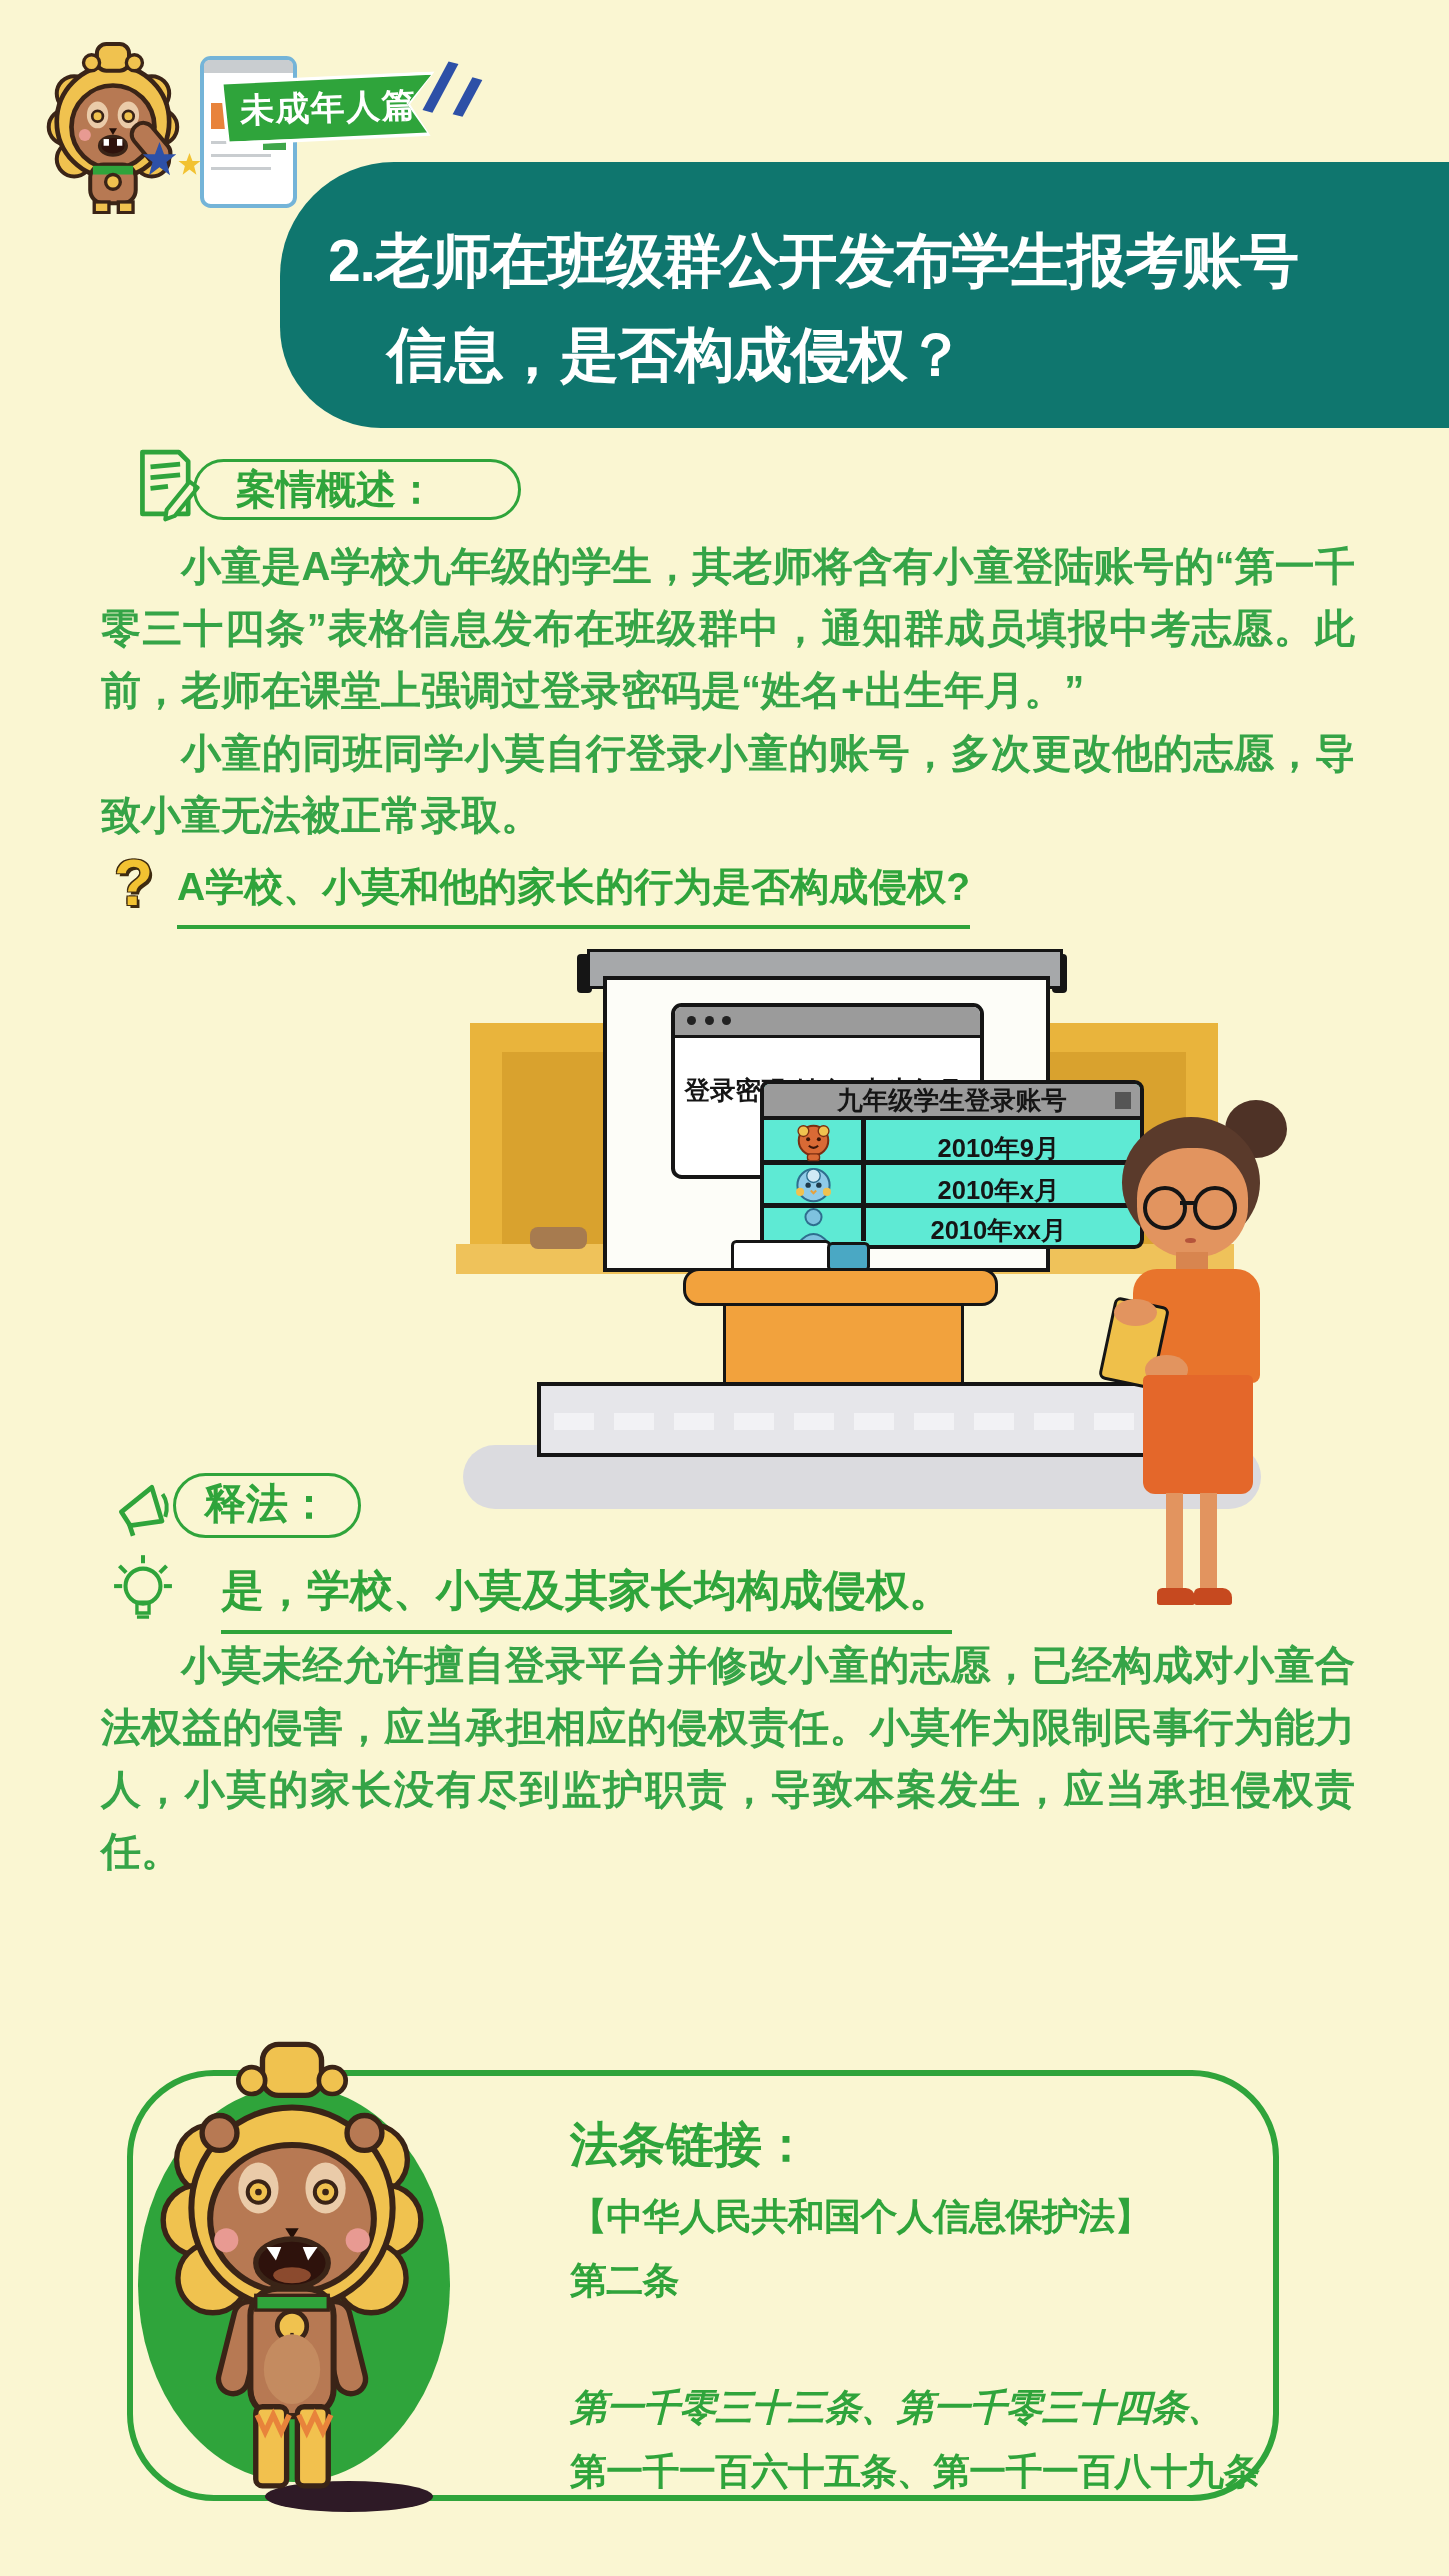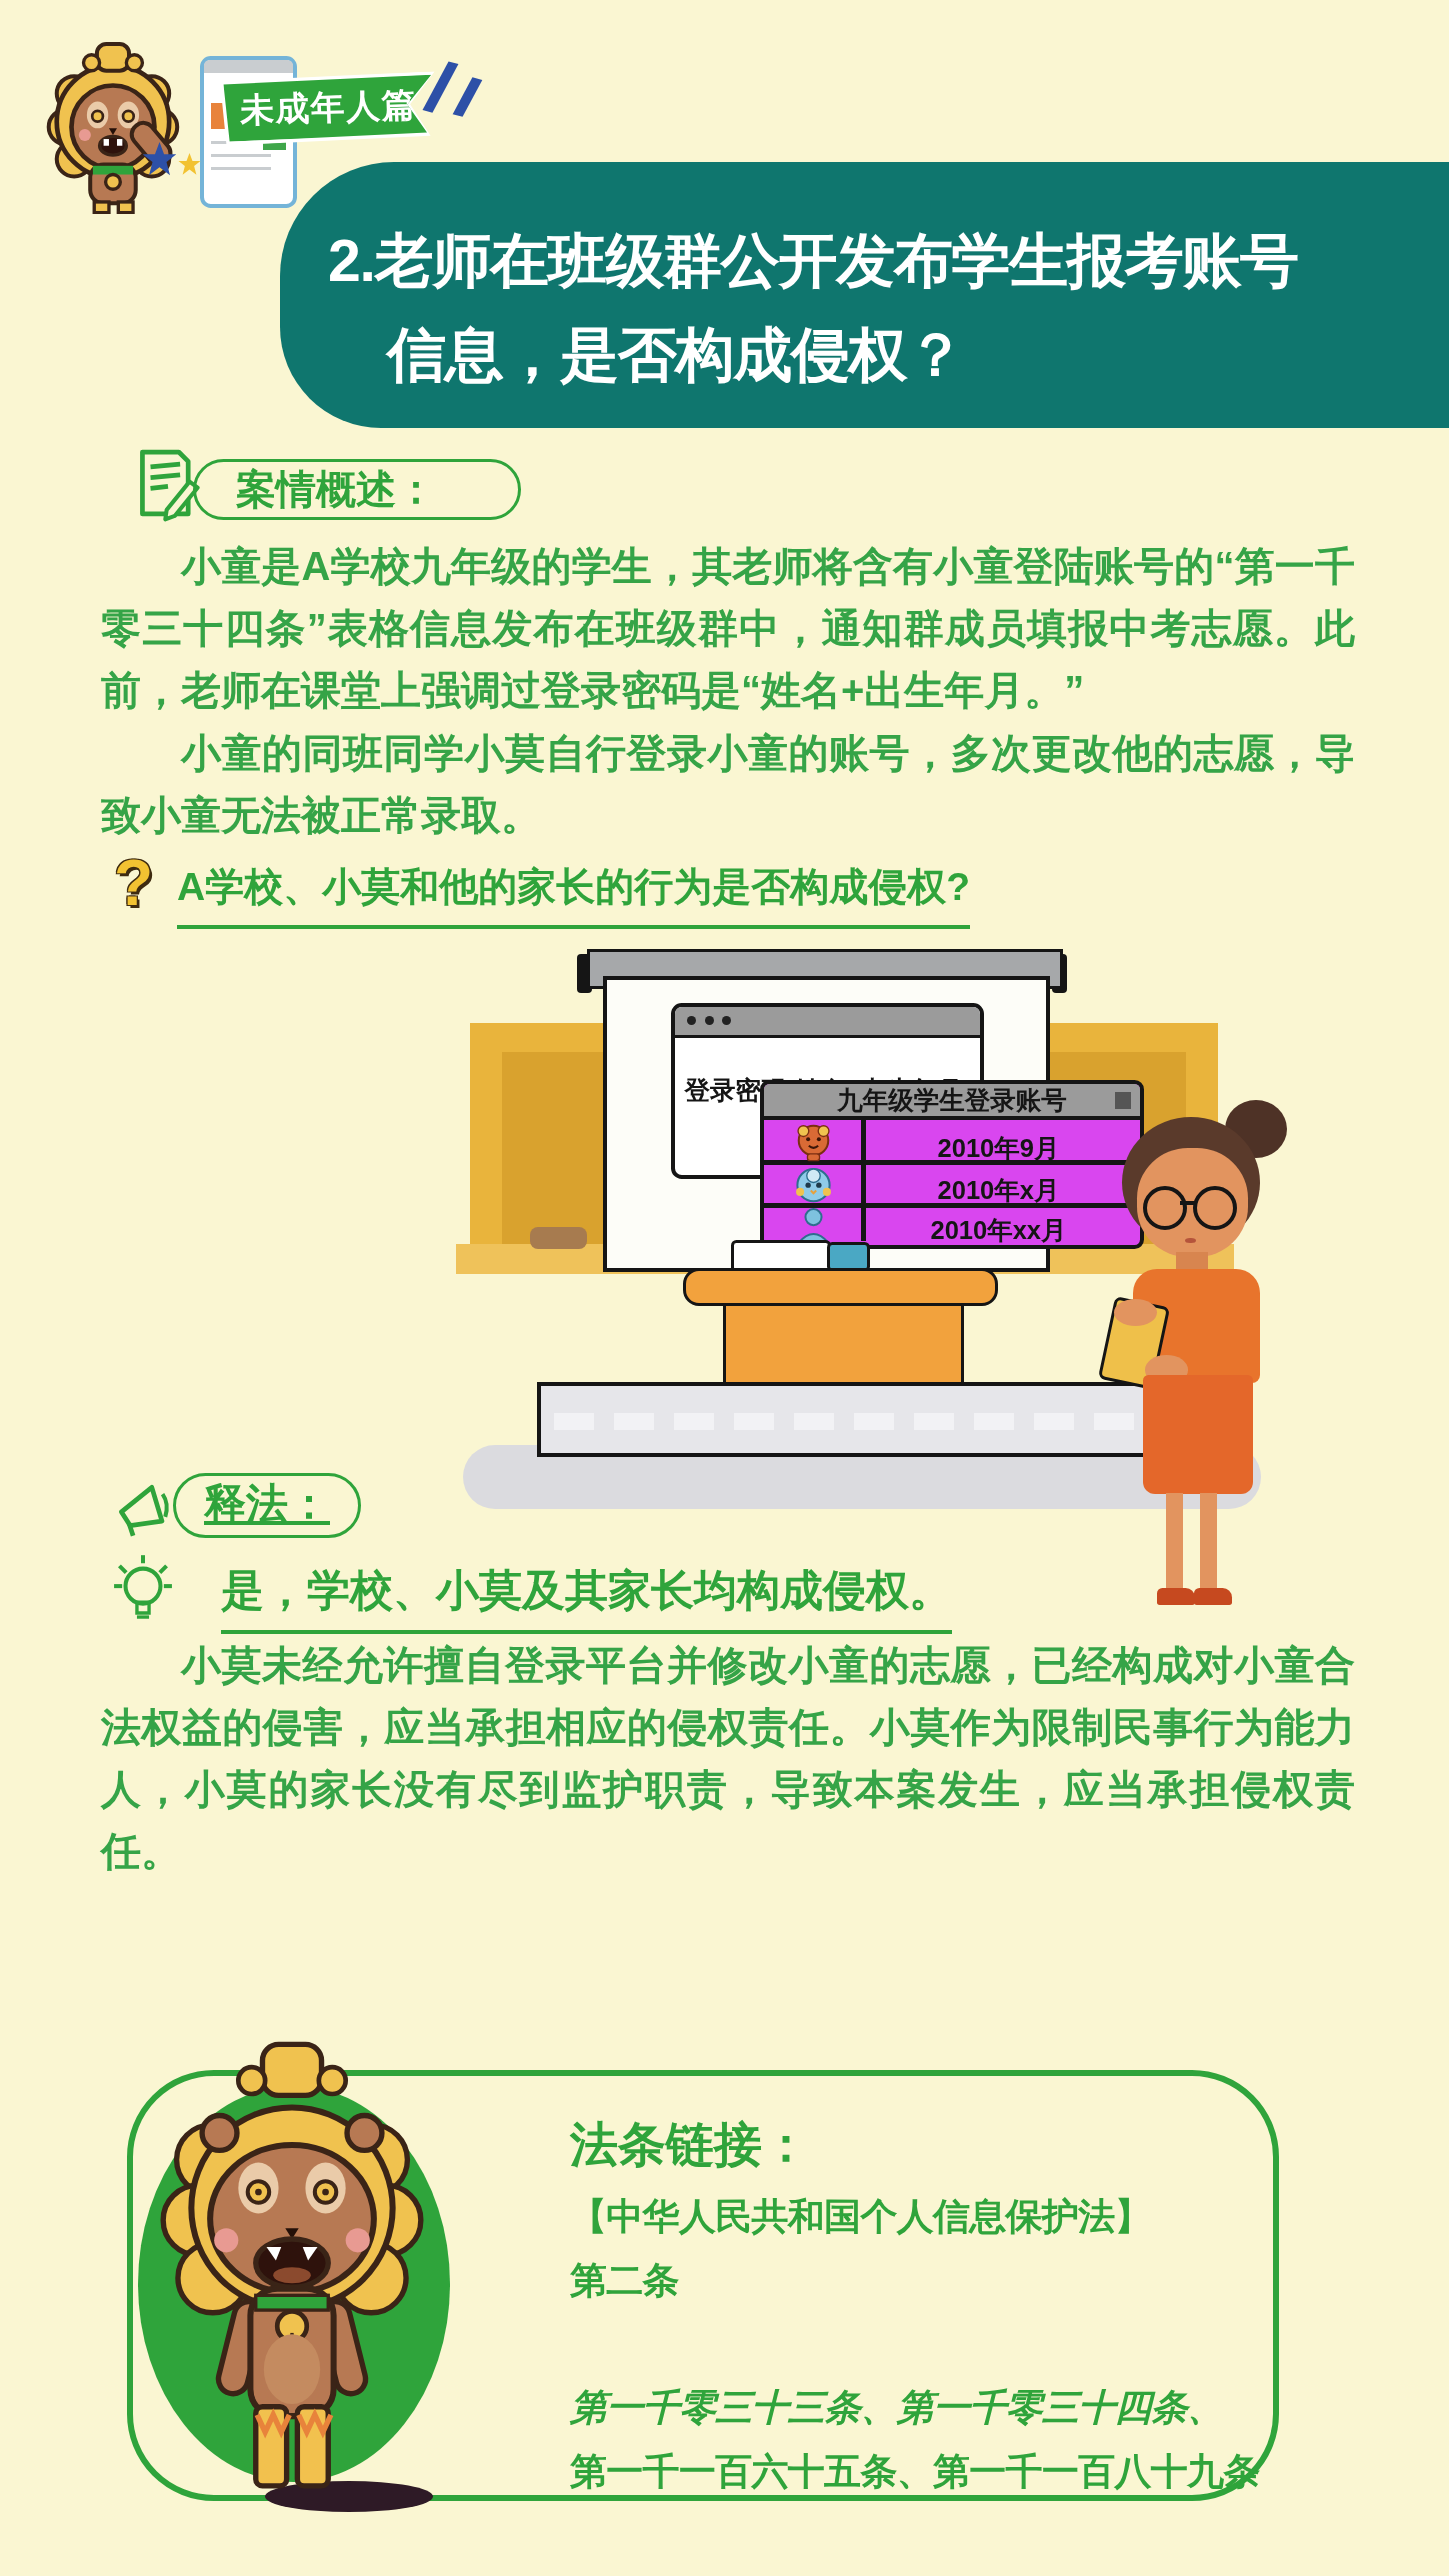--- a/index.html
+++ b/index.html
@@ -51,21 +51,21 @@
   .board-ledge{left:13.4px;top:305px;width:778px;height:30px;background:#EFC25A;}
   .eraser{left:87px;top:288px;width:57px;height:21.5px;background:#A77B4F;border-radius:8px;}
   .roller{left:144px;top:10px;width:470px;height:34px;background:#A6A8AA;border:3.4px solid #151515;}
   .cap{top:14.8px;width:14.8px;height:39px;background:#151515;border-radius:4px;}
   .screen{left:160px;top:37px;width:439px;height:288px;background:#FDFDF8;border:4px solid #151515;}
   .win{background:#fff;border:4px solid #151515;border-radius:10.7px;}
   .win .titlebar{position:absolute;left:0;top:0;right:0;height:28px;background:#9B9B9B;
       border-bottom:3.4px solid #151515;border-radius:6.7px 6.7px 0 0;}
   .dot{position:absolute;top:8.7px;width:9.4px;height:9.4px;border-radius:50%;background:#222;}
   .win1-text{position:absolute;left:9.4px;top:66px;font-size:25.5px;font-weight:900;color:#151515;white-space:nowrap;}
-  .win2{left:317px;top:141px;width:376px;height:161px;background:#d946ef;border:4px solid #151515;border-radius:9.4px;position:absolute;}
+  .win2{left:317px;top:141px;width:376px;height:161px;background:#5eead4;border:4px solid #151515;border-radius:9.4px;position:absolute;}
   .win2 .titlebar2{position:absolute;left:0;top:0;right:0;height:32px;background:#9B9B9B;
       border-bottom:4px solid #151515;border-radius:5.4px 5.4px 0 0;display:flex;align-items:center;justify-content:center;}
   .titlebar2 span{font-size:25.5px;font-weight:900;color:#151515;}
   .win2 .ctrl{position:absolute;right:9.4px;top:8px;width:16px;height:17.4px;background:#555;}
   .rowline{position:absolute;left:0;right:0;height:4.7px;background:#151515;}
   .vdiv{position:absolute;left:97px;top:36px;bottom:4px;width:4.7px;background:#151515;}
   .rowtext{position:absolute;left:107px;width:255px;text-align:center;font-size:25.5px;font-weight:700;color:#151515;}
   .avatar{position:absolute;left:25.5px;width:47px;height:39px;}
   .books .b{position:absolute;border:3.4px solid #151515;border-radius:5.4px;background:#fff;}
   .desk-bar{left:240px;top:329px;width:309px;height:32px;background:#F2A23D;border:3.4px solid #151515;border-radius:16px;}
@@ -260,21 +260,21 @@
       <div class="t" style="left:107px;top:488px;width:38px;height:17.4px;background:#C6491F;border-radius:5.4px 9.4px 2.7px 2.7px;"></div>
     </div>
   </div>
 
   <svg class="abs" style="left:113px;top:1474px;" width="67" height="67" viewBox="0 0 100 100">
     <path d="M12,52 L62,22 L70,74 L22,74 Z" fill="none" stroke="#2FA43B" stroke-width="7" stroke-linejoin="round" transform="rotate(-8 45 50)"></path>
     <line x1="24" y1="74" x2="30" y2="92" stroke="#2FA43B" stroke-width="7"></line>
     <path d="M74,30 q10,14 4,34" fill="none" stroke="#2FA43B" stroke-width="6"></path>
   </svg>
   <div class="abs capsule" style="left:173px;top:1473px;width:154px;height:59px;padding-left:28px;">
-    <span class="cap-text" style="font-size:42px;text-decoration:underline;">释法：</span>
+    <span class="cap-text" style="font-size:42px;">释法：</span>
   </div>
 
   <div class="abs a-row">
     <svg width="74" height="81" viewBox="0 0 110 120">
       <circle cx="55" cy="52" r="26" fill="none" stroke="#2FA43B" stroke-width="6"></circle>
       <path d="M46,76 h18 v16 h-18 z" fill="none" stroke="#2FA43B" stroke-width="5"></path>
       <line x1="46" y1="98" x2="64" y2="98" stroke="#2FA43B" stroke-width="5"></line>
       <line x1="55" y1="6" x2="55" y2="18" stroke="#2FA43B" stroke-width="6"></line>
       <line x1="20" y1="22" x2="30" y2="32" stroke="#2FA43B" stroke-width="6"></line>
       <line x1="90" y1="22" x2="80" y2="32" stroke="#2FA43B" stroke-width="6"></line>

